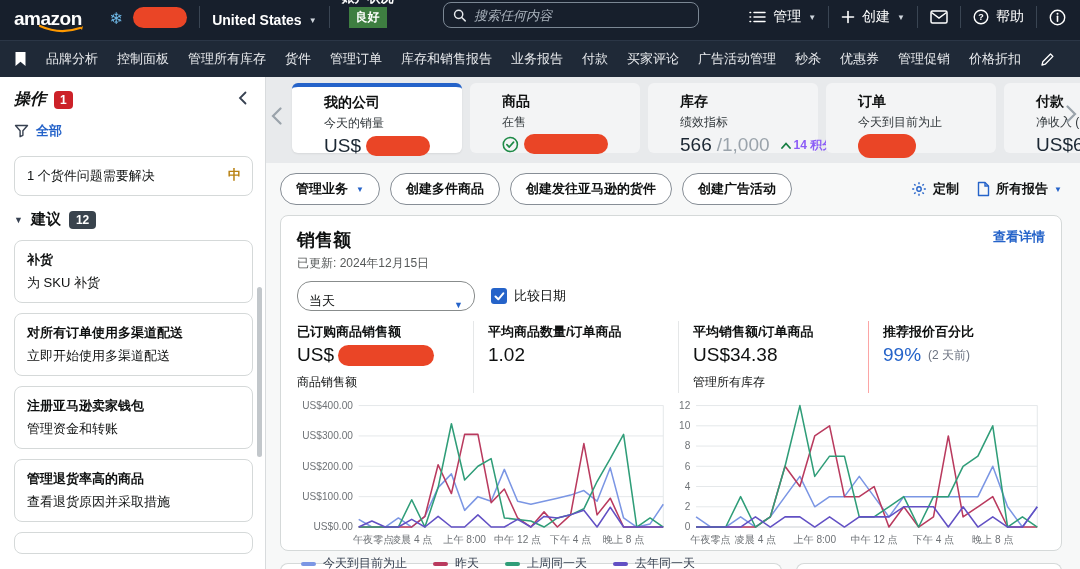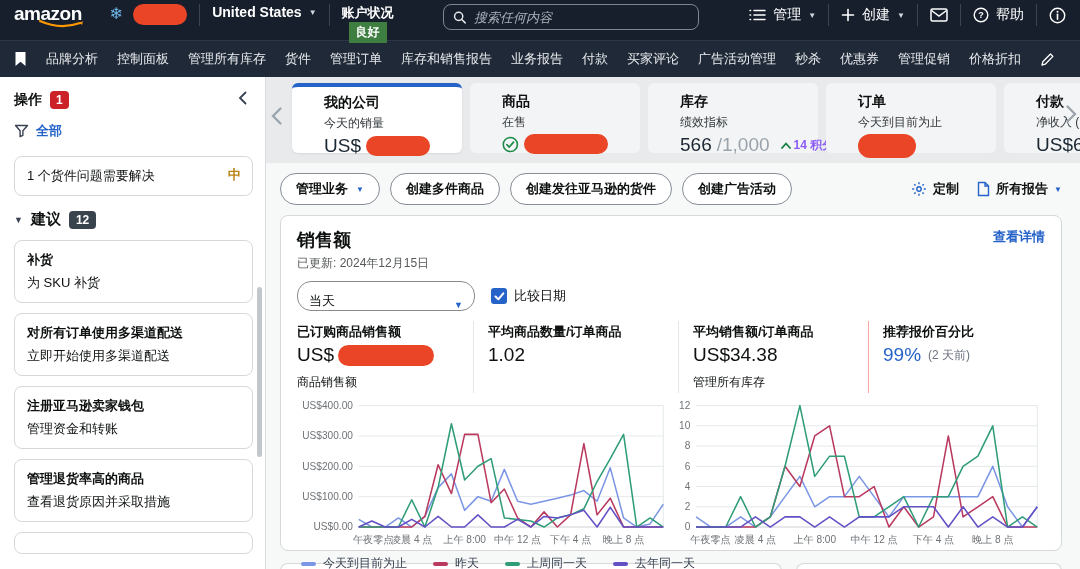--- a/index.html
+++ b/index.html
@@ -1,20 +1,20 @@
 <!DOCTYPE html>
 <html><head>
 <meta charset="utf-8">
 <style>
   * { margin:0; padding:0; box-sizing:border-box; }
   html,body { width:1080px; height:569px; overflow:hidden; background:#f4f5f6;
     font-family:"Liberation Sans","DejaVu Sans",sans-serif; color:#0f1111; font-size:13px; }
 
   
-  .topbar { height:40px; background:#171f2c; display:flex; align-items:flex-start; padding:4px 14px; color:#fff; }
+  .topbar { height:40px; background:#171f2c; display:flex; align-items:flex-end; padding:12px 14px; color:#fff; }
   .logo { display:flex; align-items:flex-end; margin-right:10px; }
   .logo-text { font-weight:bold; font-size:19px; letter-spacing:-0.5px; line-height:1; }
   .smile { margin-left:-44px; margin-bottom:-7px; }
   .snowflake { color:#6fb9e8; font-size:16px; margin:0 10px 0 14px; }
   .redact { background:#ea4526; border-radius:999px; display:inline-block; }
   .flag-redact { width:54px; height:21px; }
   .tb-div { width:1px; height:22px; background:#3a4553; margin:0 12px; }
   .country { font-weight:bold; font-size:14px; display:flex; align-items:center; gap:7px; cursor:pointer; }
   .caret { font-size:8px; color:#cfd5dc; }
   .health { display:flex; align-items:center; font-weight:bold; font-size:13px;flex-direction:column; }
@@ -28,21 +28,21 @@
   .icon-svg { display:block; }
 
   
   .navbar { height:37px; background:#1f2937; display:flex; align-items:center; padding:0 14px; gap:19px; color:#e8eaed; font-size:13px; border-top:1px solid #2b3646; }
   .nav-item { cursor:pointer; white-space:nowrap; }
 
   
   .layout { display:flex; height:492px; }
   .sidebar { width:266px; background:#fff; border-right:1px solid #d8dbdd; padding:12px 12px 0 14px; position:relative; flex-shrink:0; }
   .sb-head { display:flex; align-items:center; }
-  .sb-title { font-size:14px; font-weight:bold; }
+  .sb-title { font-size:16px; font-weight:bold;font-style:italic; }
   .count-badge { background:#cc2128; color:#fff; font-size:12px; font-weight:bold; border-radius:4px; padding:2px 6px; margin-left:8px; }
   .sb-collapse { margin-left:auto; cursor:pointer; padding:2px 6px; }
   .sb-filter { display:flex; align-items:center; gap:7px; margin:12px 0 16px; color:#2563c9; font-weight:bold; cursor:pointer; }
   .sb-card { border:1px solid #d5d9d9; border-radius:8px; padding:10px 12px; margin-bottom:10px; background:#fff; position:relative; cursor:pointer; }
   .sb-card-title { font-weight:bold; margin-bottom:5px; }
   .sb-card-sub { color:#0f1111; }
   .prio { position:absolute; top:9px; right:11px; color:#b98315; font-weight:bold; }
   .sb-section { display:flex; align-items:center; gap:8px; margin:14px 0 11px; cursor:pointer; }
   .sb-section-caret { font-size:9px; color:#374151; }
   .sb-section-label { font-weight:bold; font-size:15px; }

